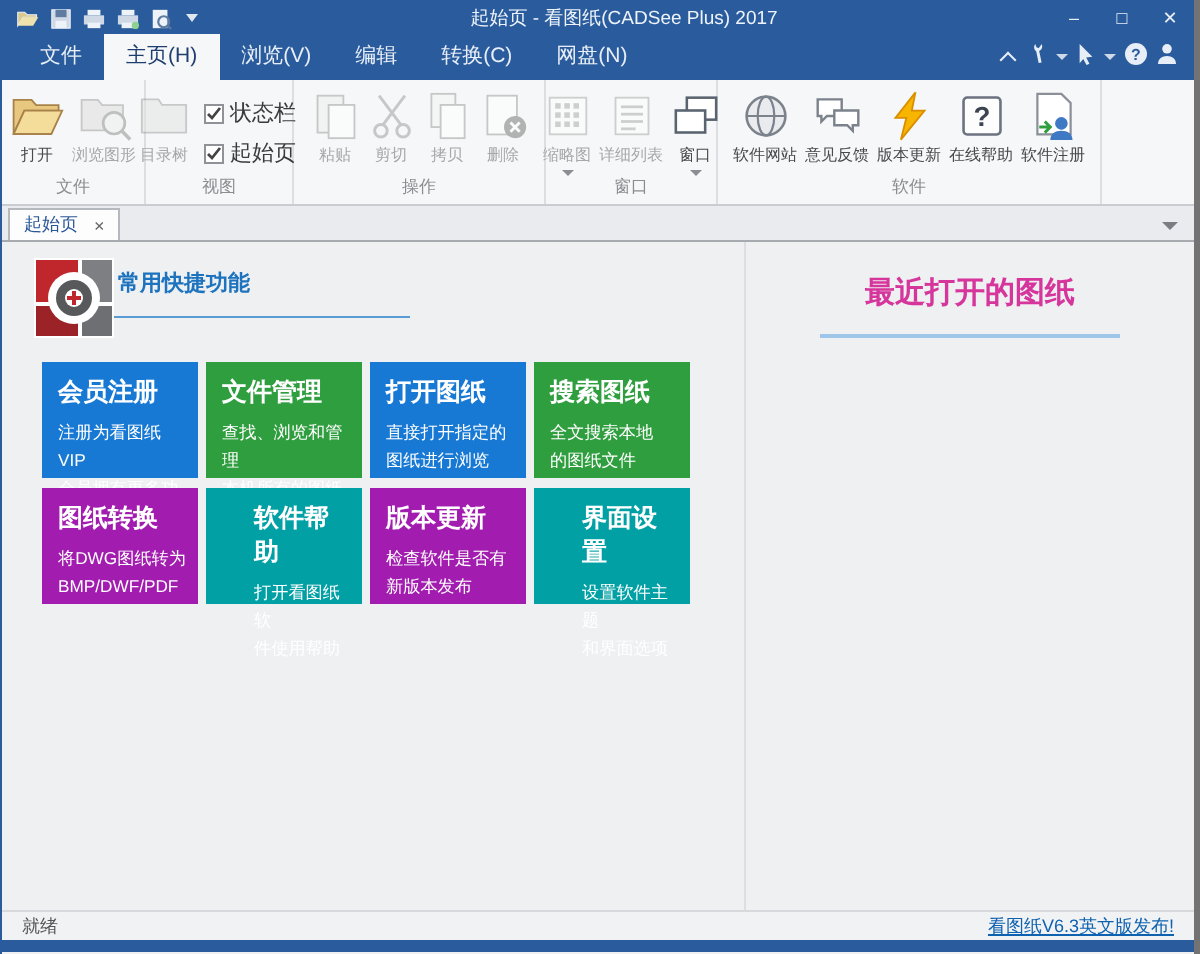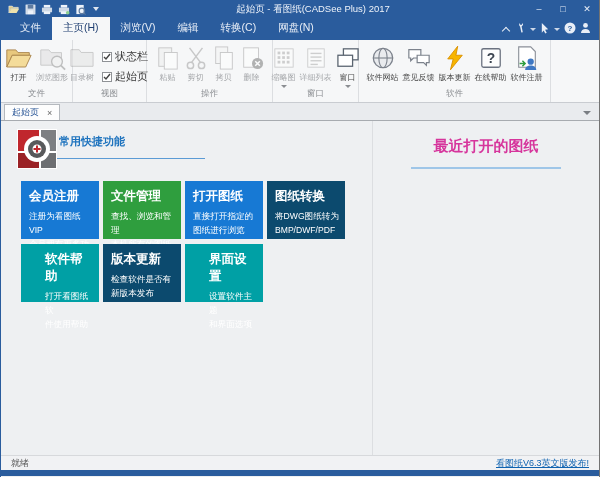--- a/index.html
+++ b/index.html
@@ -1,16 +1,16 @@
 <!DOCTYPE html>
 <html><head>
 <meta charset="utf-8">
 <style>
   html,body{margin:0;padding:0;background:#d8dadd;font-family:"Liberation Sans",sans-serif;}
-  .window{width:600px;height:477px;position:relative;background:#eef0f2;border-left:1px solid #2a5c9d;border-right:1px solid #737373;box-sizing:border-box;overflow:hidden;}
+  .window{width:600px;height:477px;position:relative;background:#eef0f2;border-left:1px solid #2a5c9d;border-right:3px solid #737373;box-sizing:border-box;overflow:hidden;}
 
   
   .titlebar{height:18px;background:#2a5c9d;display:flex;align-items:center;color:#fff;}
   .qat{display:flex;align-items:center;gap:5px;padding-left:7px;}
   .qat .qicon{display:flex;align-items:center;}
   .qat-drop{width:0;height:0;border-left:3px solid transparent;border-right:3px solid transparent;border-top:4px solid #dfe6f0;margin-left:2px;}
   .wtitle{flex:1;text-align:center;font-size:9.5px;color:#eef3fa;white-space:nowrap;overflow:hidden;}
   .win-controls{display:flex;align-items:center;height:100%;}
   .win-controls span{width:24px;height:100%;display:flex;align-items:center;justify-content:center;font-size:9px;color:#e8eef7;}
 
@@ -50,21 +50,21 @@
   .left-pane{width:372px;border-right:1px solid #dcdee1;position:relative;box-sizing:border-box;}
   .logo{position:absolute;left:16px;top:8px;}
   .header-left{position:absolute;left:58px;top:13px;color:#1e73be;font-size:11px;font-weight:bold;}
   .underline-left{position:absolute;left:56px;top:37px;width:148px;height:1px;background:#5b9bd5;}
   .tiles{position:absolute;left:20px;top:60px;display:grid;grid-template-columns:repeat(4,78px);grid-auto-rows:58px;gap:5px 4px;}
   .tile{color:#fff;padding:5px 5px 0 8px;box-sizing:border-box;}
   .tile h3{font-size:12.5px;font-weight:bold;margin:2px 0 5px;}
   .tile p{font-size:8.6px;margin:0;line-height:1.6;}
   .tile.blue{background:#1779d4;}
   .tile.green{background:#2f9e3e;}
-  .tile.magenta{background:#0c4a6e;}
+  .tile.magenta{background:#a21caf;}
   .tile.teal{background:#00a0a5;padding-left:24px;}
   .right-pane{flex:1;display:flex;flex-direction:column;align-items:center;}
   .header-right{color:#d6359c;font-size:15px;font-weight:bold;margin-top:16px;}
   .underline-right{width:150px;height:2px;background:#9fc6e8;margin-top:11px;}
 
   
   .statusbar{height:15px;background:#f1f2f4;border-top:1px solid #d7d9dc;display:flex;align-items:center;font-size:9px;color:#555;padding:0 10px;box-sizing:border-box;}
   .status-link{margin-left:auto;color:#0e62b0;text-decoration:underline;}
   .bottom-strip{height:6px;background:#2a5c9d;}
 </style>
@@ -400,20 +400,24 @@
           <p><span>注册为看图纸VIP</span><br><span>会员拥有更多功能</span></p>
         </div>
         <div class="tile green">
           <h3>文件管理</h3>
           <p><span>查找、浏览和管理</span><br><span>本机所有的图纸</span></p>
         </div>
         <div class="tile blue">
           <h3>打开图纸</h3>
           <p><span>直接打开指定的</span><br><span>图纸进行浏览</span></p>
         </div>
+        <div class="tile green">
+          <h3>搜索图纸</h3>
+          <p><span>全文搜索本地</span><br><span>的图纸文件</span></p>
+        </div>
         <div class="tile magenta">
           <h3>图纸转换</h3>
           <p><span>将DWG图纸转为</span><br><span>BMP/DWF/PDF</span></p>
         </div>
         <div class="tile teal">
           <h3>软件帮助</h3>
           <p><span>打开看图纸软</span><br><span>件使用帮助</span></p>
         </div>
         <div class="tile magenta">
           <h3>版本更新</h3>

